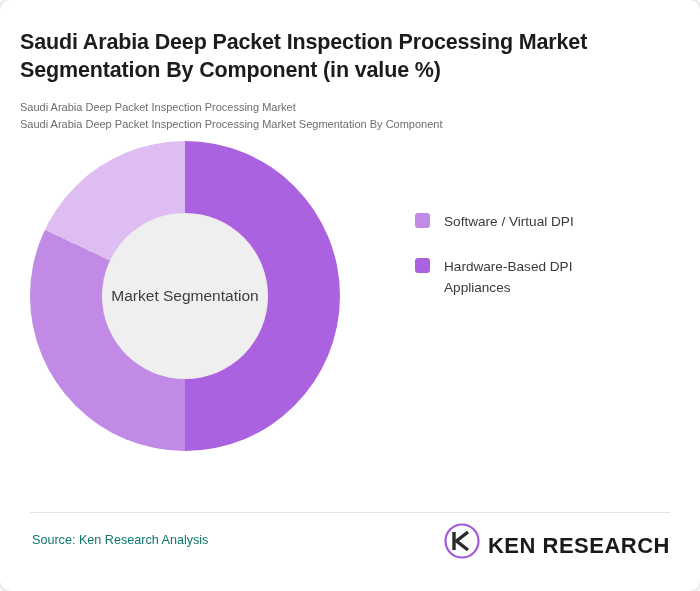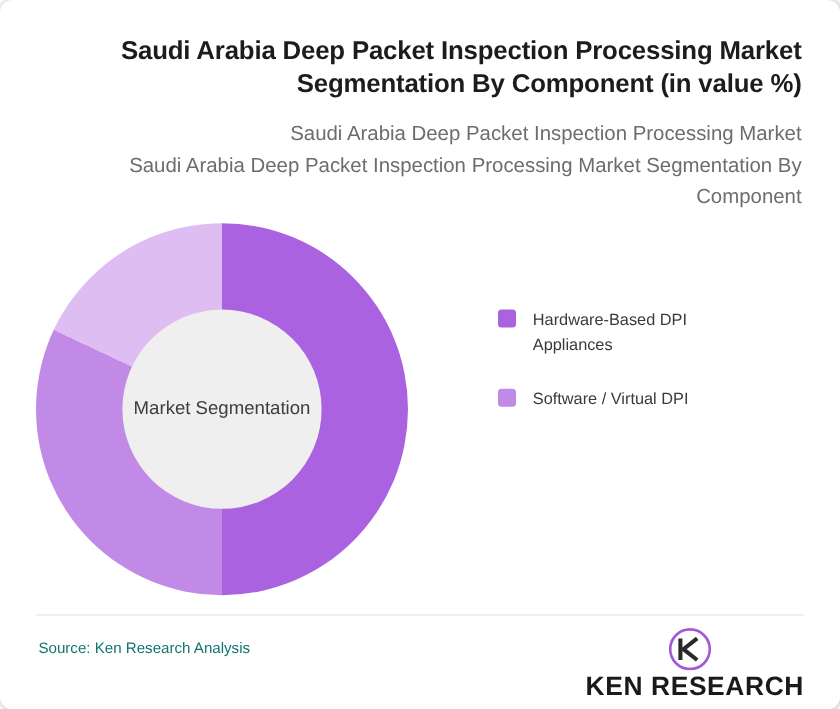--- a/index.html
+++ b/index.html
@@ -14,34 +14,33 @@
     position: relative;
     width: 700px;
     height: 591px;
     box-sizing: border-box;
     background: #ffffff;
     border-radius: 10px;
     box-shadow: 0 0 4px rgba(0,0,0,0.28);
     overflow: hidden;
   }
   .header {
-    padding: 28px 32px 0 32px;
-    text-align: right;
+    padding: 28px 32px 0 20px;
   }
   .title {
     font-size: 21.5px;
     font-weight: bold;
     color: #1c1c1c;
     line-height: 1.32;
     letter-spacing: -0.15px;
     margin: 0;
   }
   .subtitle {
     margin-top: 14px;
-    font-size: 17px;
+    font-size: 11px;
     color: #6d6d6d;
     line-height: 1.55;
   }
   .chart-area {
     position: relative;
     height: 330px;
   }
   .donut-wrap {
     position: absolute;
     left: 30px;
@@ -120,23 +119,22 @@
     left: 0;
     top: 10px;
     font-size: 12.6px;
     color: #0f766e;
   }
   .brand {
     position: absolute;
     right: 0;
     top: 0;
     display: flex;
-    align-items: center;
+    align-items: flex-end;
     height: 36px;
-    flex-direction: column;
   }
   .brand-mark {
     position: relative;
     width: 36px;
     height: 36px;
     margin-right: 8px;
   }
   .brand-text {
     font-size: 22px;
     font-weight: bold;
@@ -161,26 +159,26 @@
 
     <div class="donut-wrap">
       <div class="donut" id="donut-ring" style="background: conic-gradient(rgb(171, 98, 224) 0deg, rgb(171, 98, 224) 180deg, rgb(192, 138, 230) 180deg, rgb(192, 138, 230) 295.2deg, rgb(221, 189, 242) 295.2deg, rgb(221, 189, 242) 360deg);"></div>
       <div class="donut-hole">
         <span>Market Segmentation</span>
       </div>
     </div>
 
     <div class="legend" id="legend">
         <div class="legend-item">
+          <span class="legend-swatch" style="background: rgb(192, 138, 230);"></span>
+          <span class="legend-label">Software / Virtual DPI</span>
+        </div>
+        <div class="legend-item">
           <span class="legend-swatch" style="background: rgb(171, 98, 224);"></span>
           <span class="legend-label">Hardware-Based DPI Appliances</span>
-        </div>
-        <div class="legend-item">
-          <span class="legend-swatch" style="background: rgb(192, 138, 230);"></span>
-          <span class="legend-label">Software / Virtual DPI</span>
         </div>
       </div>
 
   </div>
 
   <div class="divider"></div>
 
   <div class="footer">
     <div class="source">Source: Ken Research Analysis</div>
     <div class="brand">

